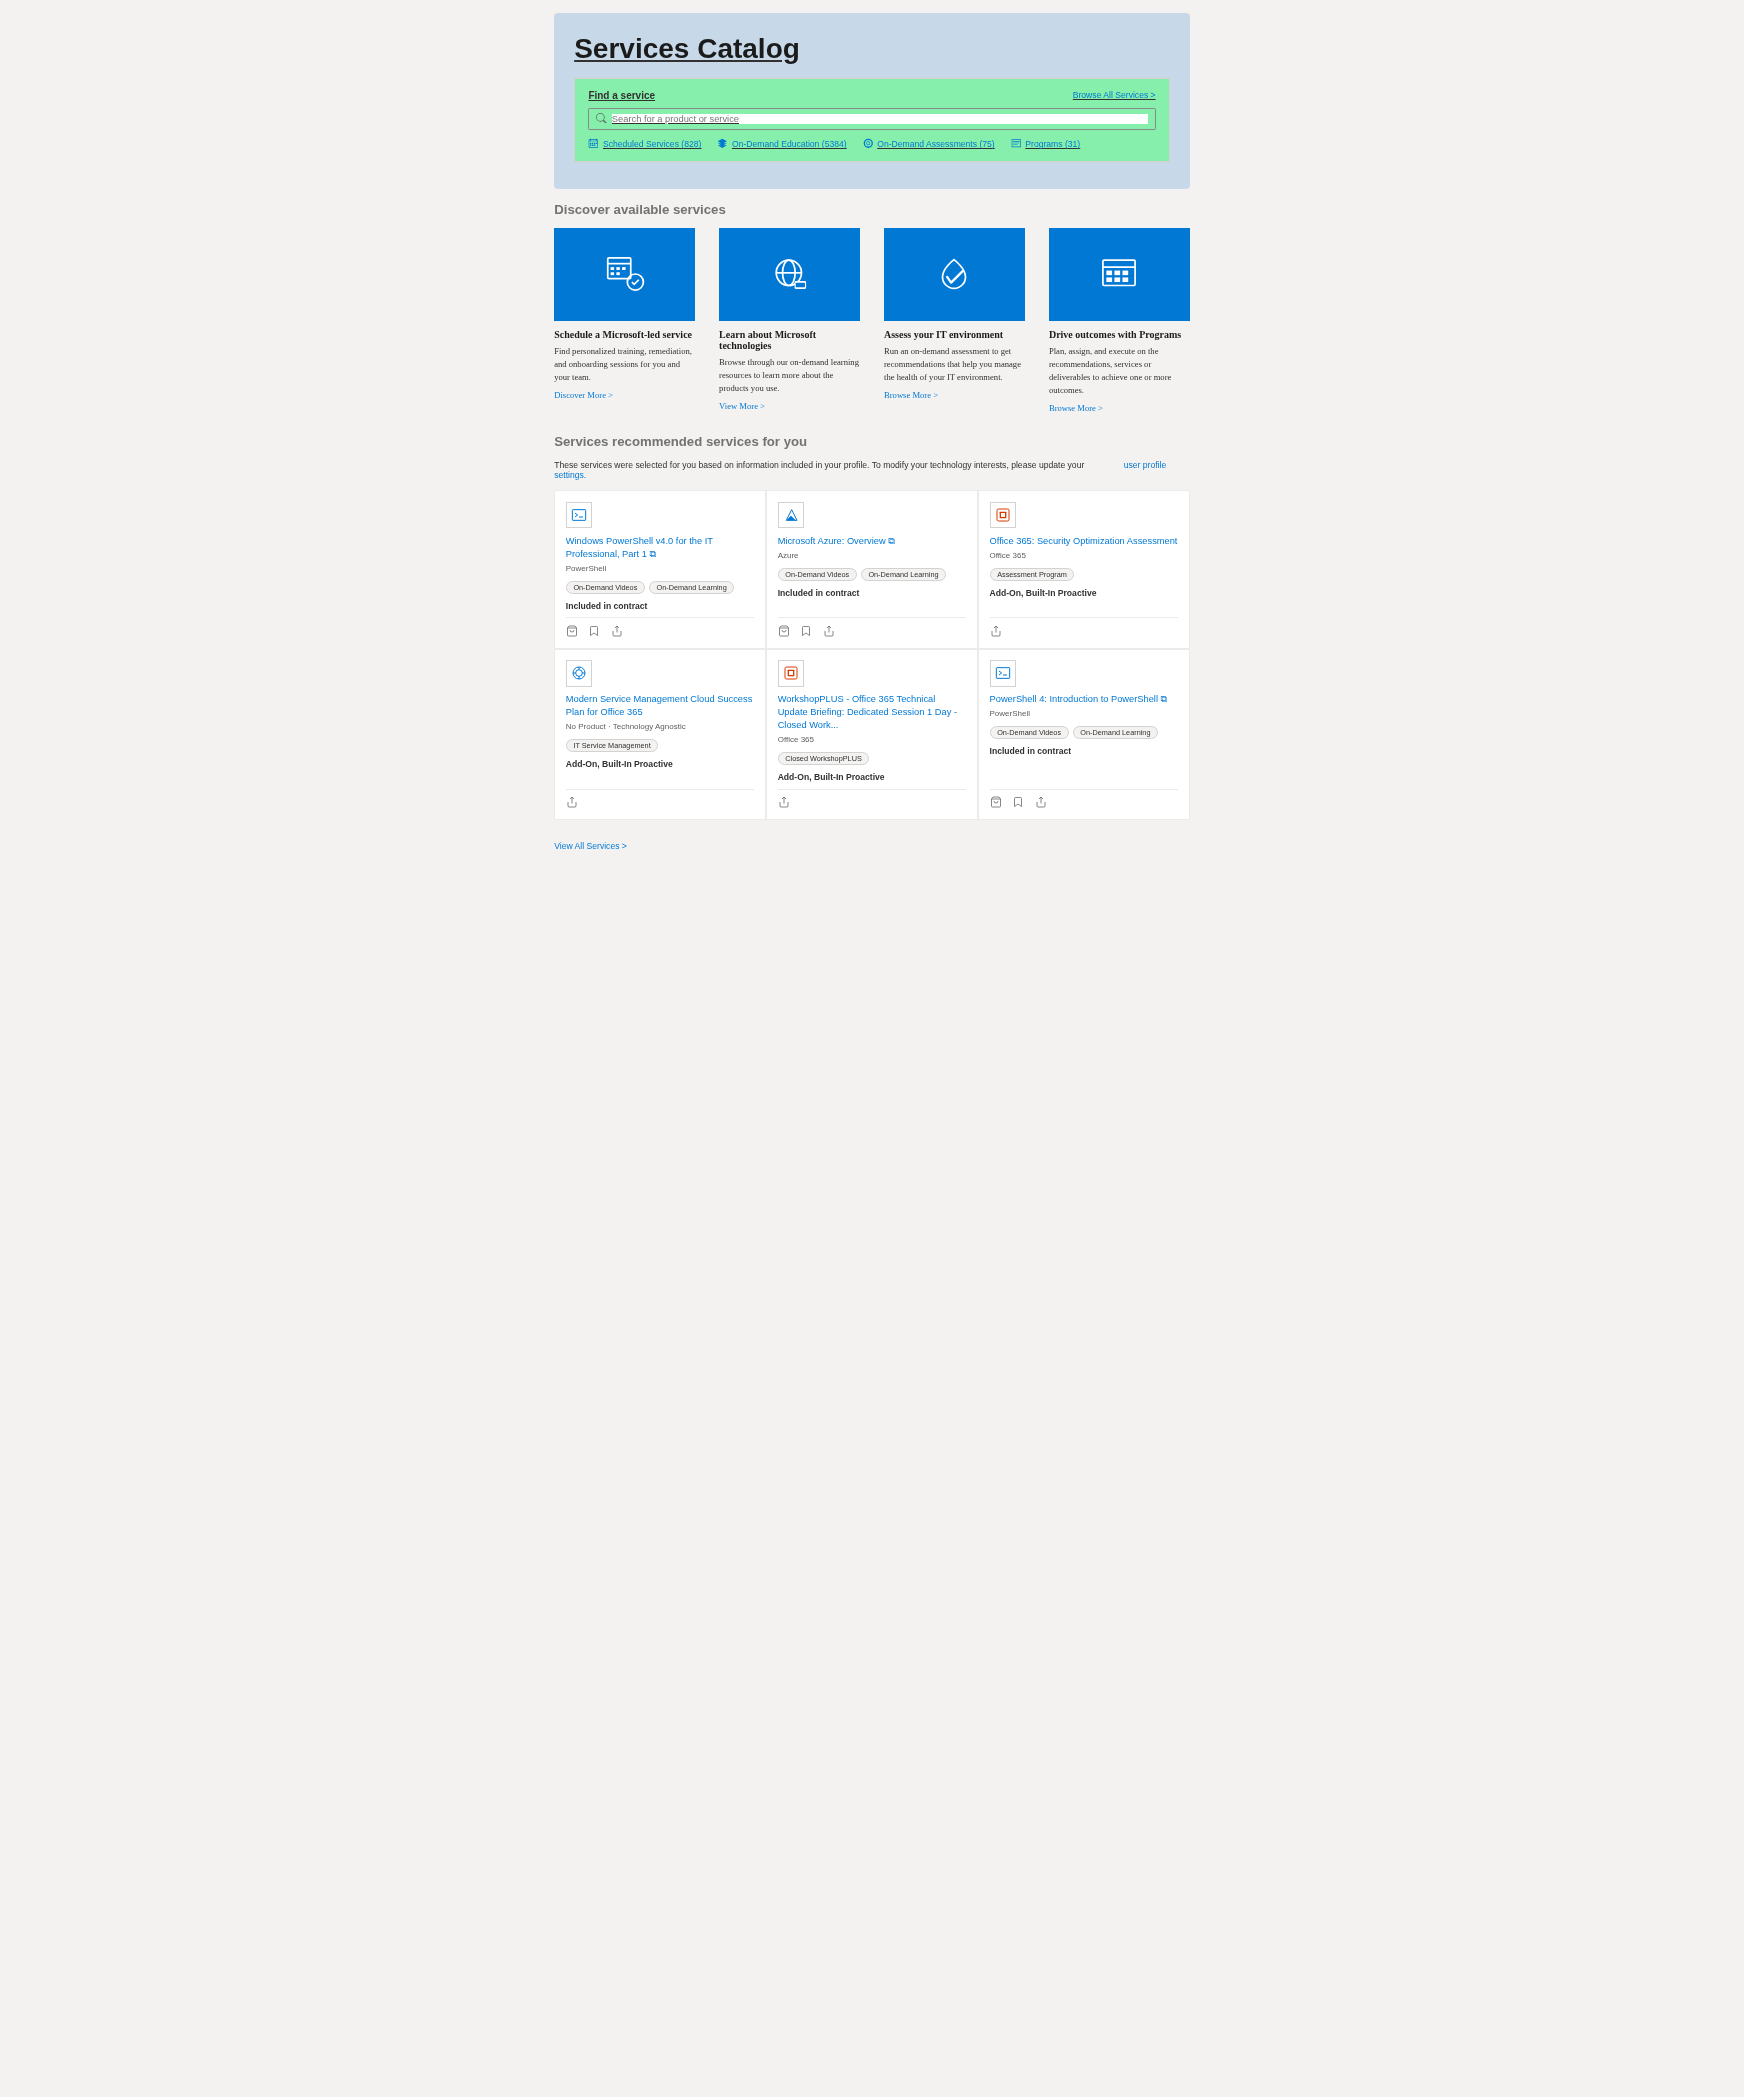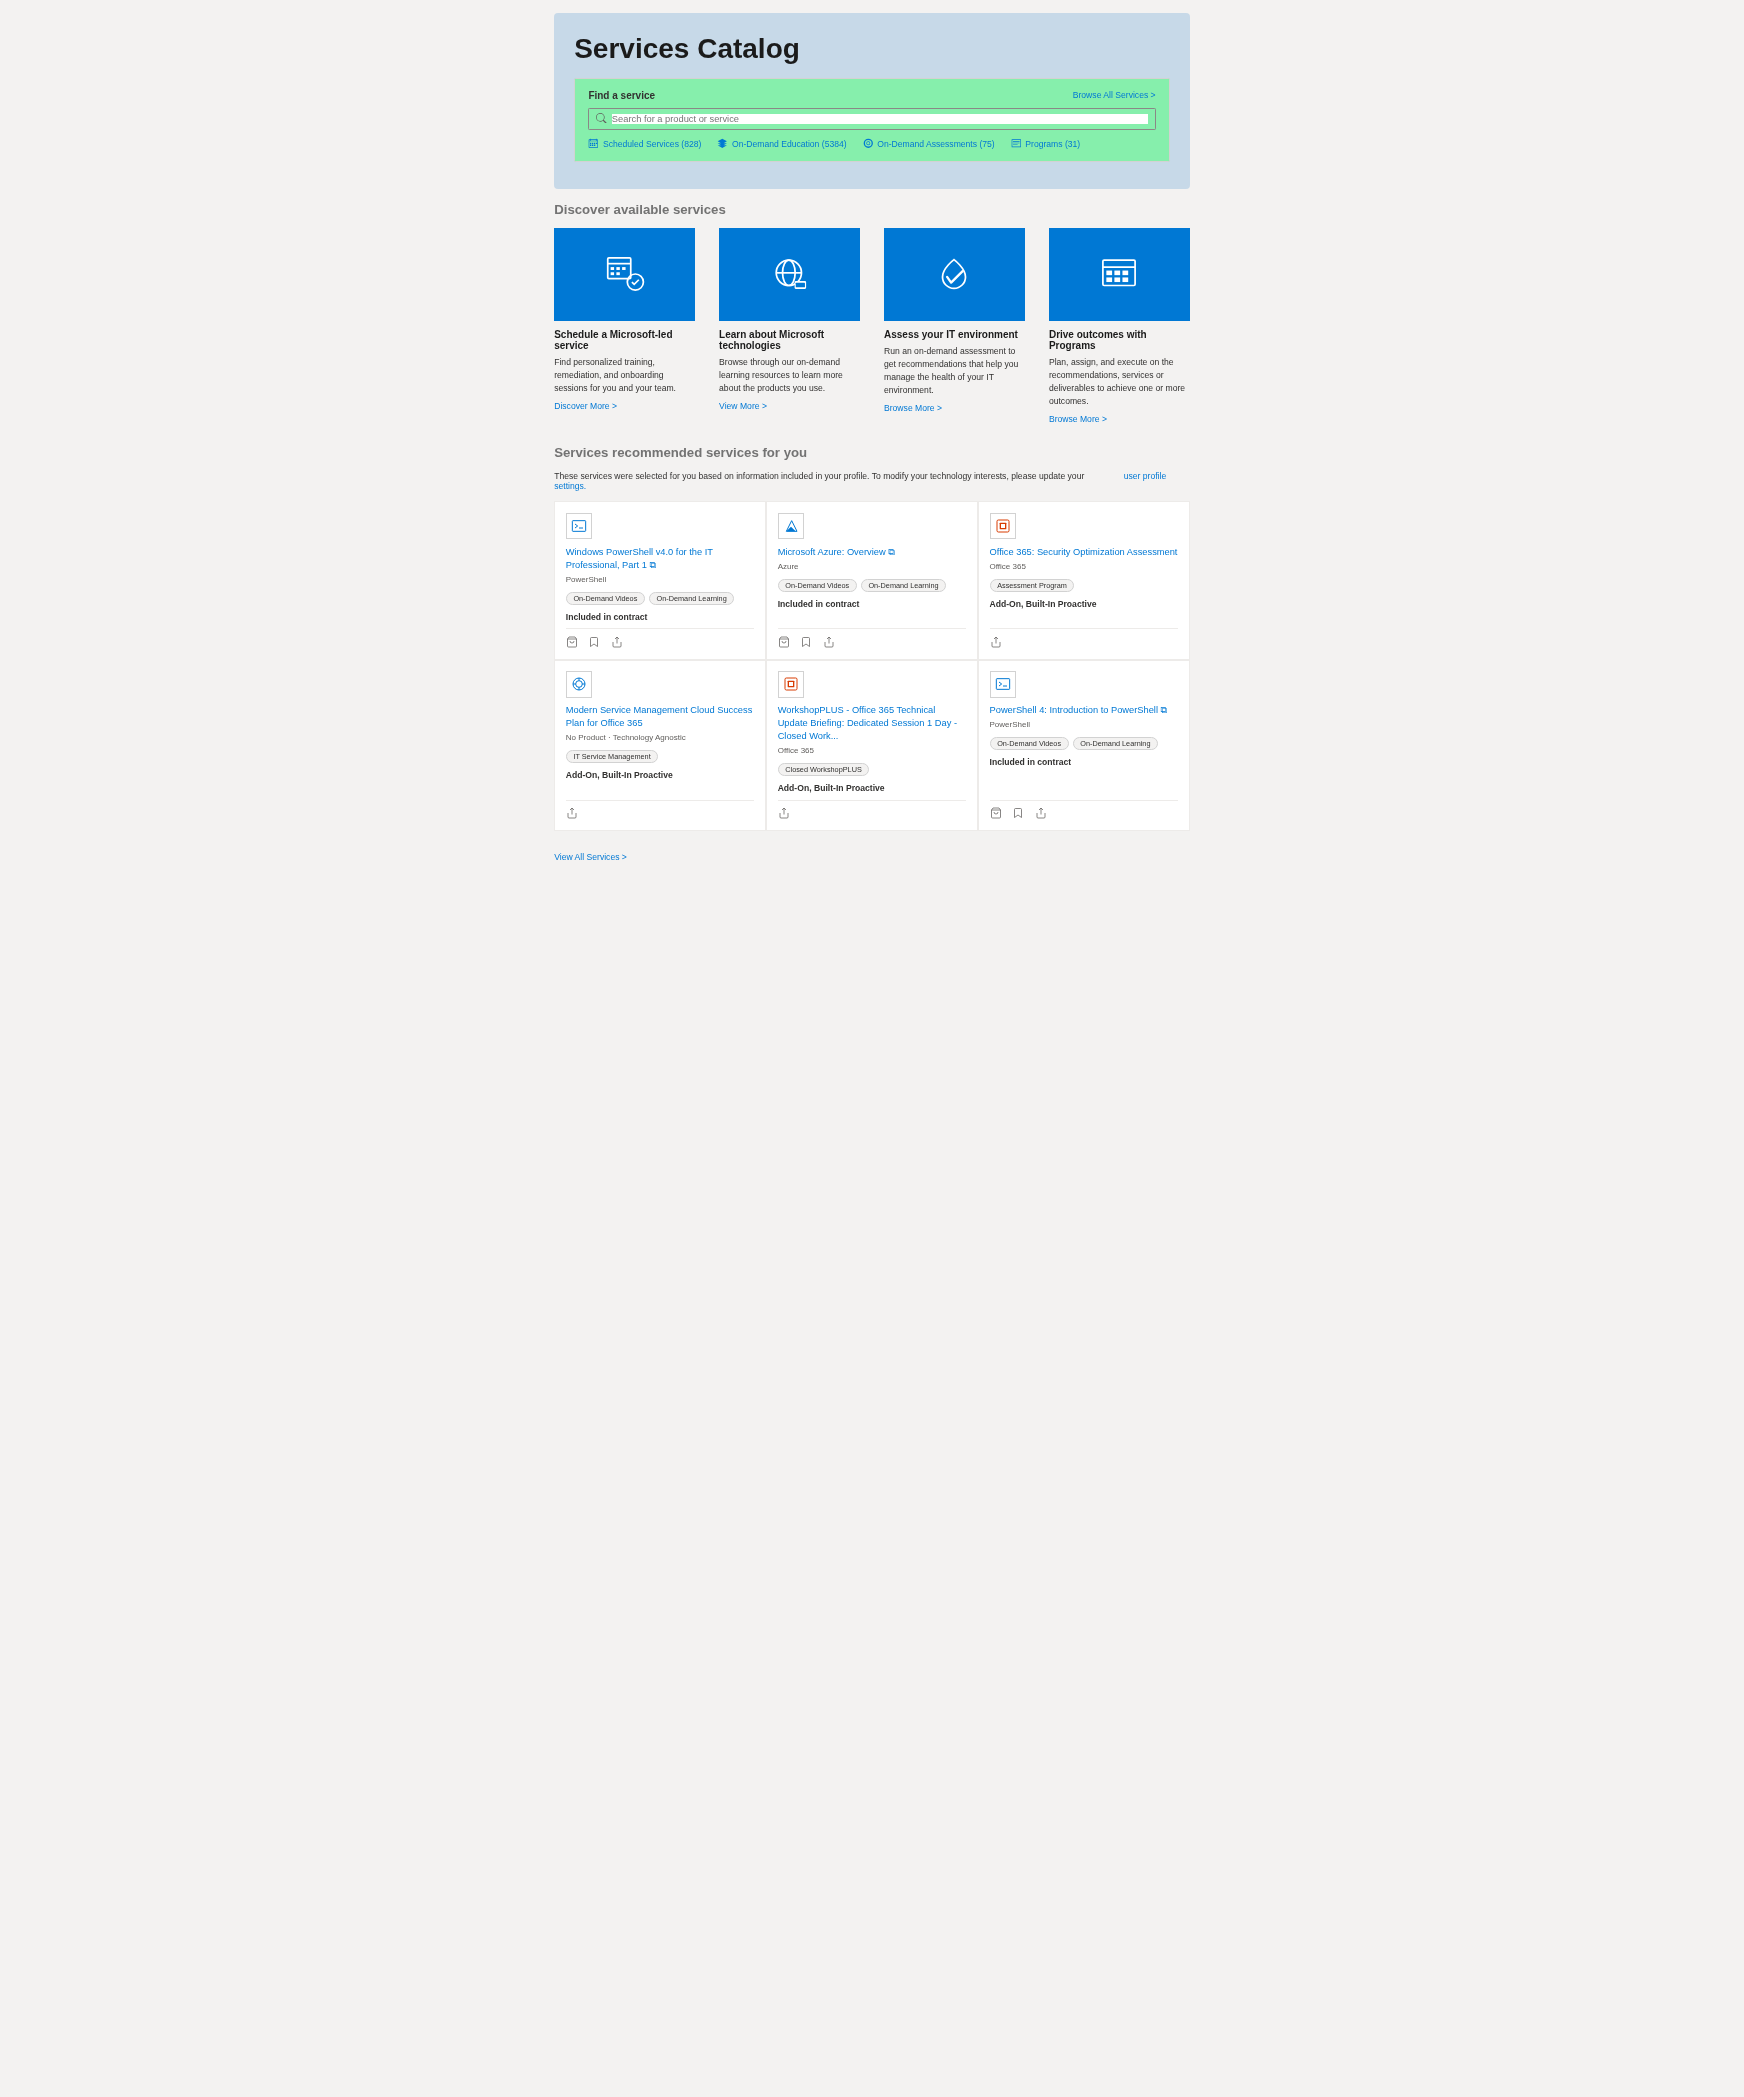--- a/index.html
+++ b/index.html
@@ -6,20 +6,21 @@
     body { font-family: 'Segoe UI', sans-serif; background: #f3f2f1; color: #323130; font-size: 9.3px; }
 
     .page-wrapper { max-width: 662px; margin: 0 auto; padding: 13.2px; }
 
     
     .hero-header {
       background: #c7d9e8;
       padding: 20px 20px 26.5px 20px;
       margin-bottom: 13.2px;
       border-radius: 4px;
+      text-decoration: underline;
     }
     .hero-title {
       font-size: 28px;
       font-weight: 600;
       color: #1b1b1b;
       margin-bottom: 13.2px;
     }
 
     
     .search-container {
@@ -88,20 +89,21 @@
       margin-bottom: 10.6px;
       color: #737373;
     }
 
     
     .discover-section { margin-bottom: 21px; }
     .discover-grid {
       display: grid;
       grid-template-columns: repeat(4, 1fr);
       gap: 24px;
+      font-family: Liberation Serif, serif;
     }
     .discover-card {}
     .discover-card-image {
       background: #0078d4;
       height: 93px;
       display: flex;
       align-items: center;
       justify-content: center;
       margin-bottom: 8px;
     }

